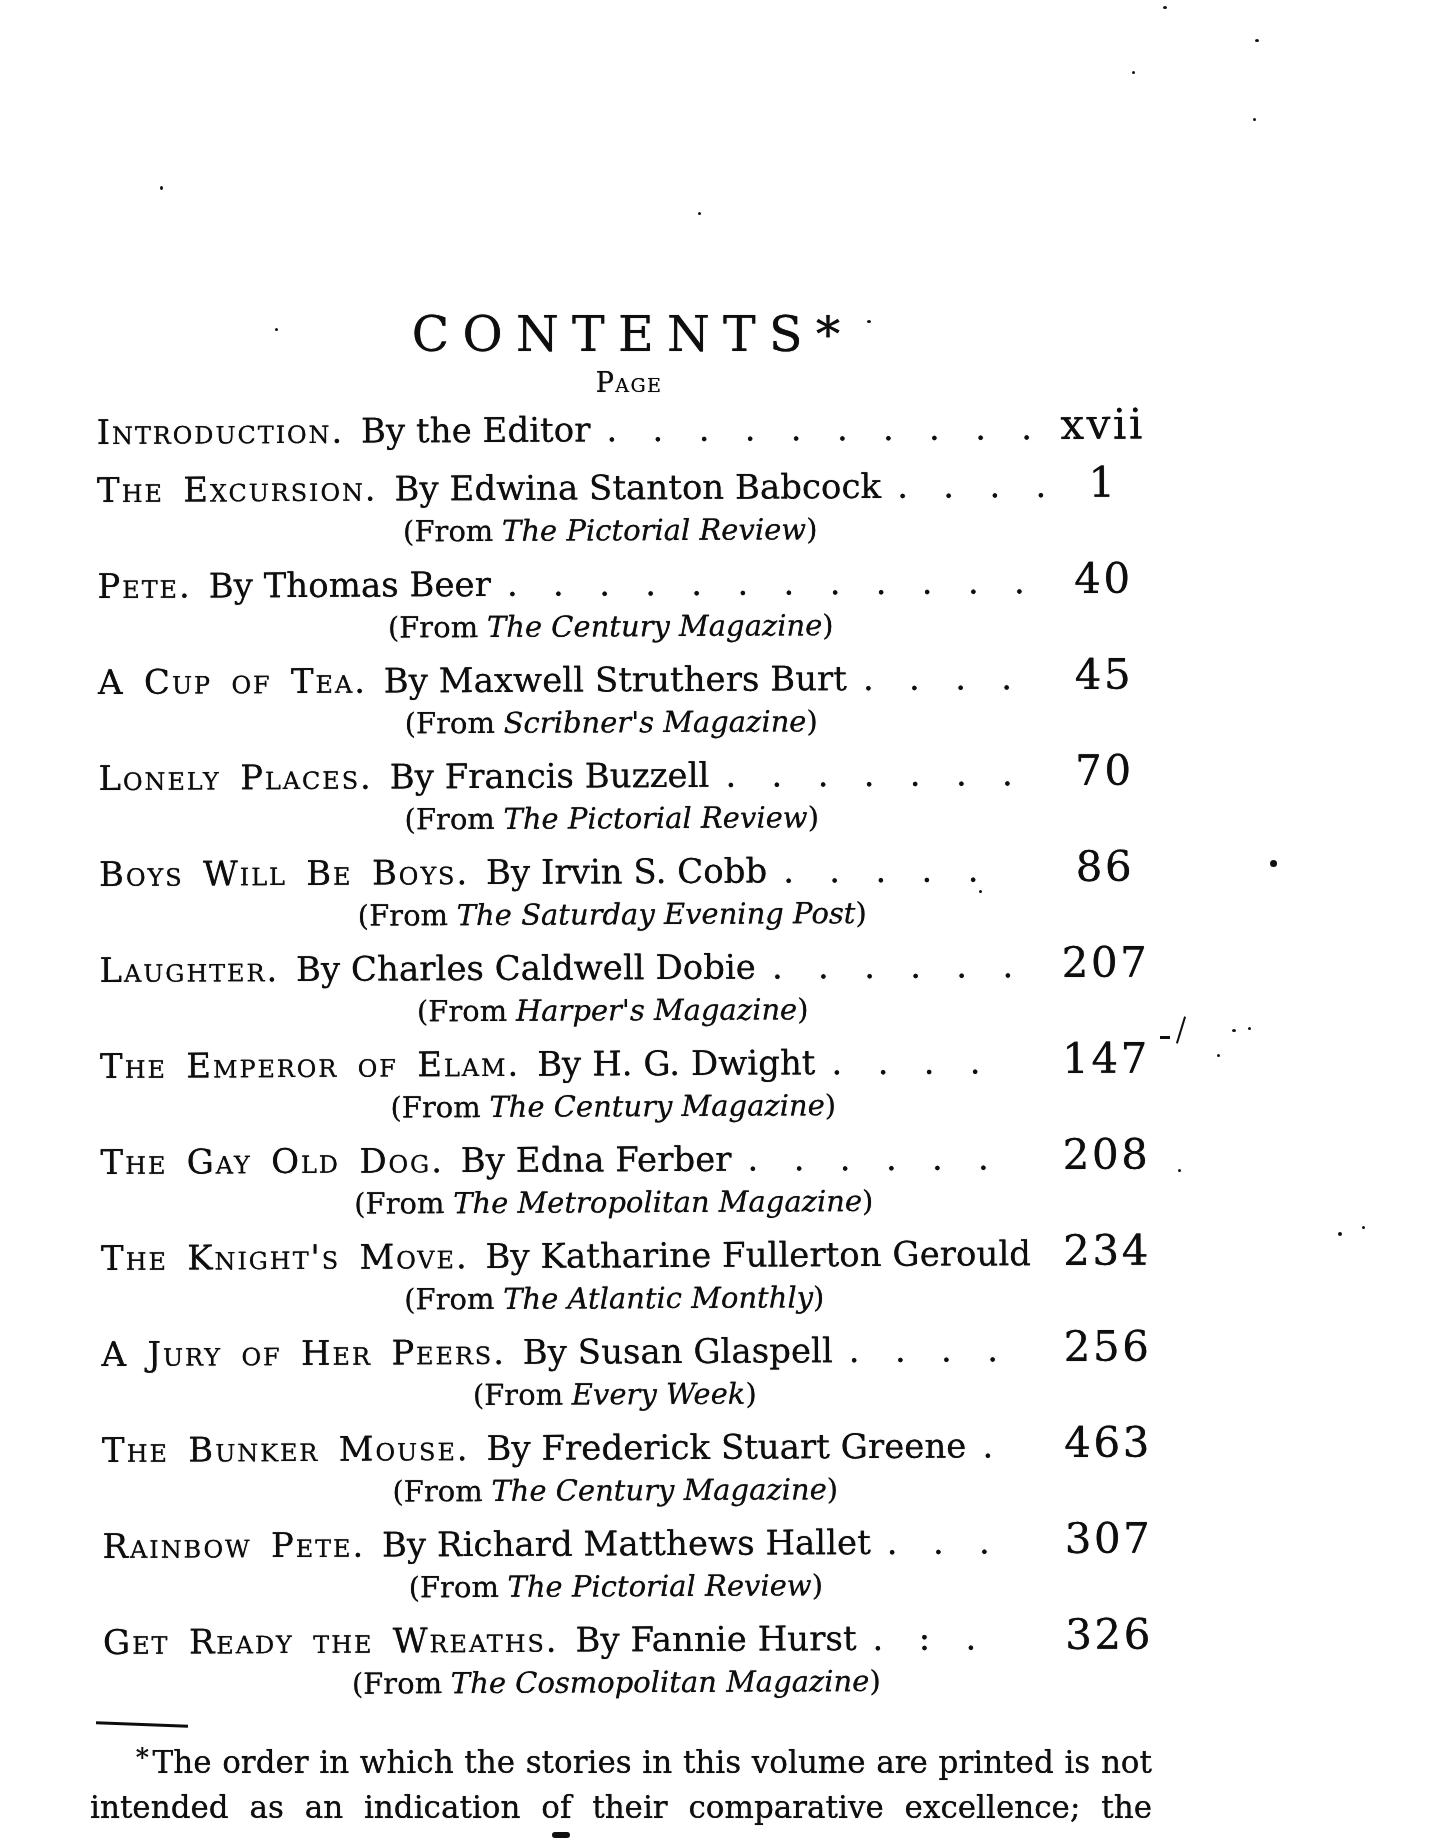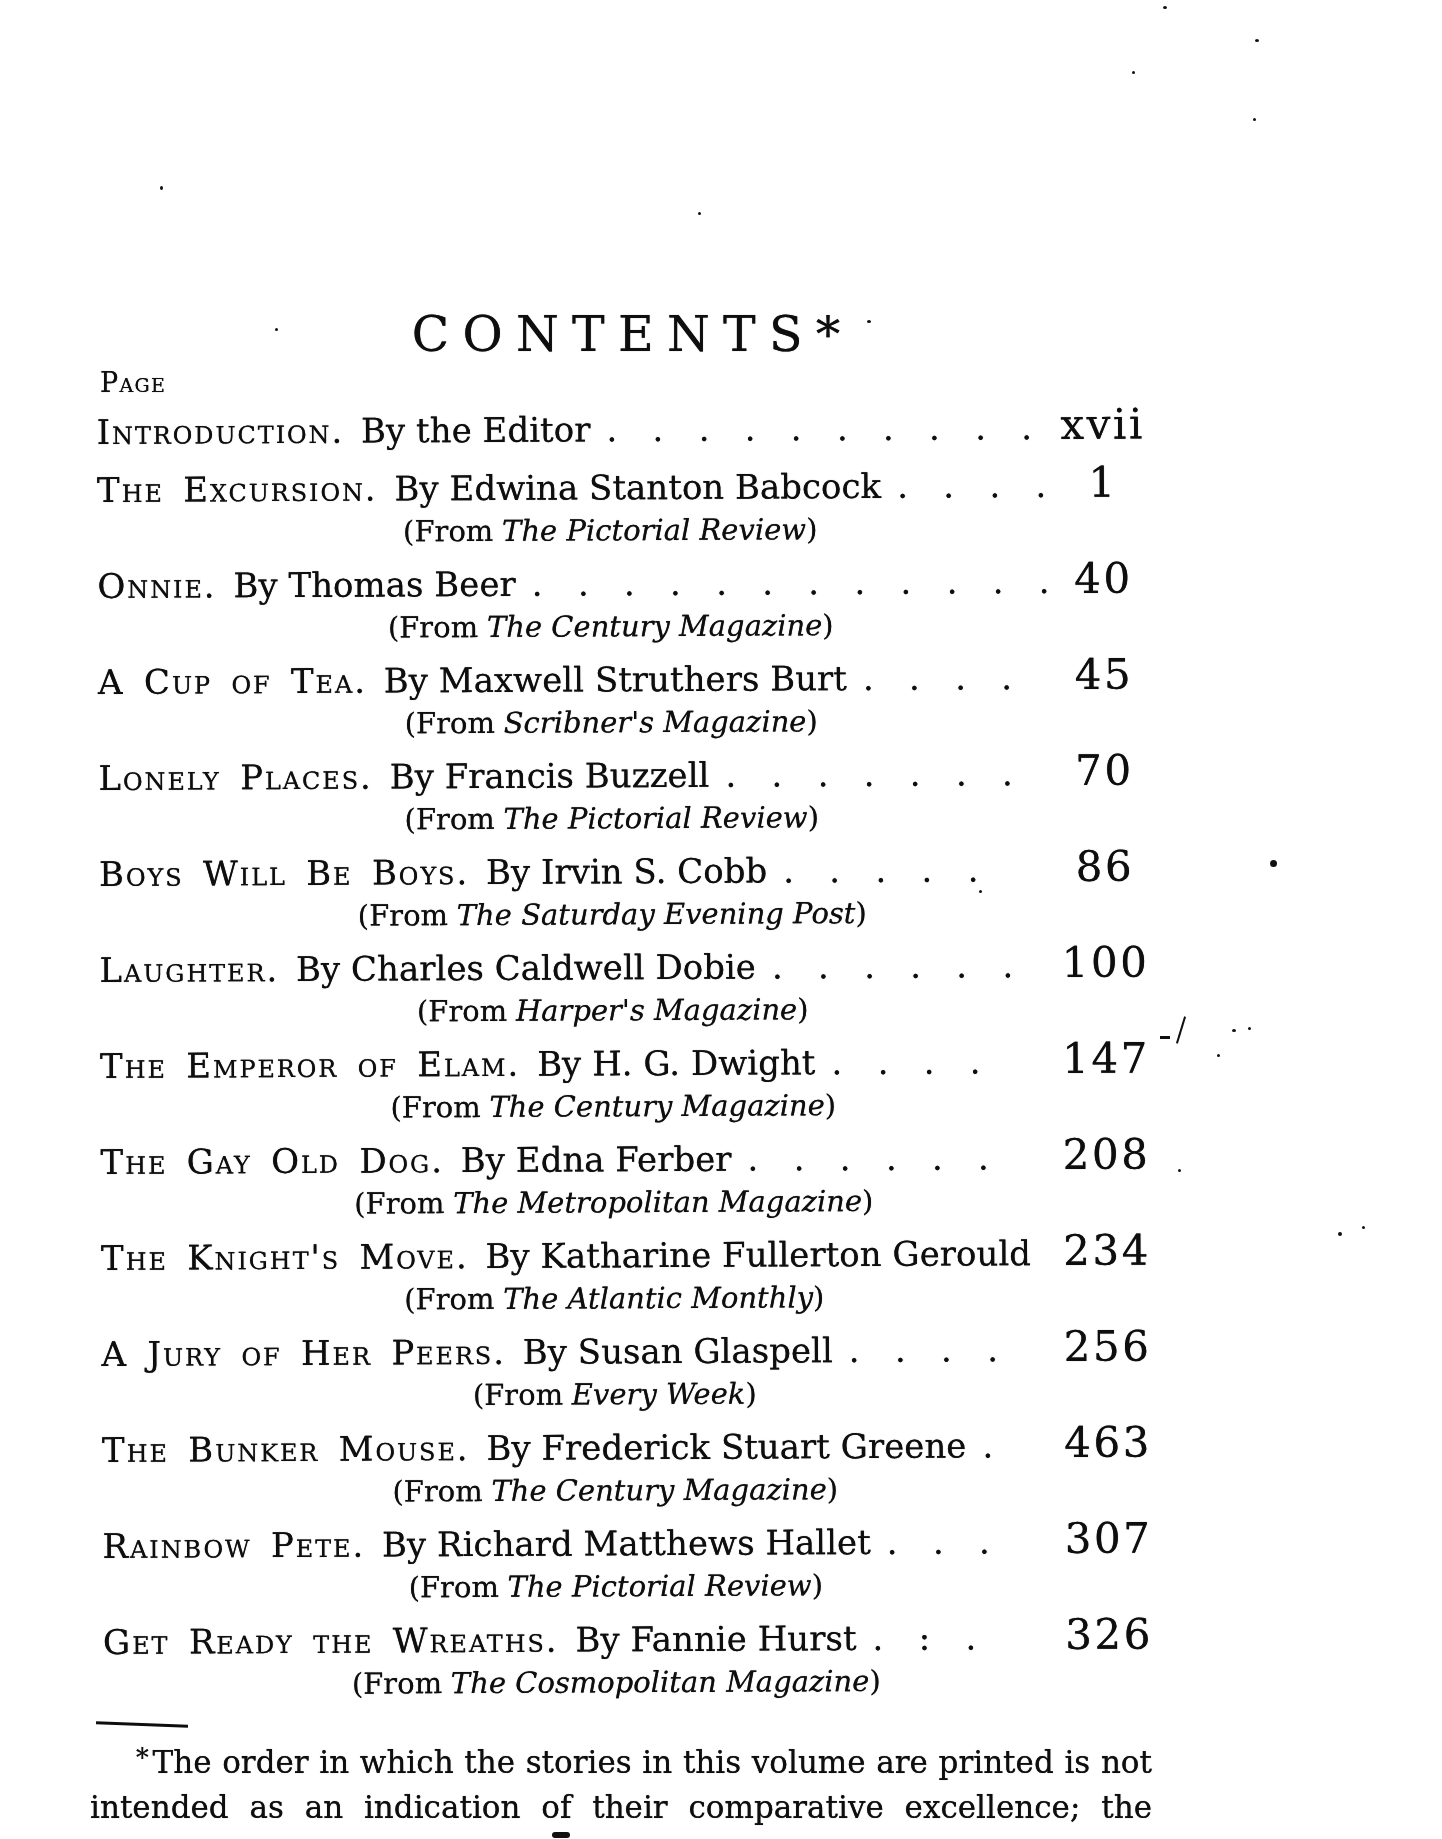--- a/index.html
+++ b/index.html
@@ -17,21 +17,21 @@
   }
   .doc-title {
     margin: 0; padding-top: 306px;
     text-align: center;
     font-size: 49px; font-weight: normal;
     letter-spacing: 0.27em;
     text-indent: 0.27em; 
     white-space: nowrap;
   }
   .page-col-header {
-    text-align: left;
+    text-align: center;
     margin-top: 4px; margin-right: -6px;
     font-size: 27px;
     font-variant: small-caps;
     letter-spacing: 0.05em;
   }
   .toc-list {
     margin-top: 10px;
     transform: rotate(-0.3deg);
     transform-origin: 0 50%;
   }
@@ -115,21 +115,21 @@
           <span class="dots">. . . .</span>
           <span class="pnum">1</span>
         </div>
         <div class="srcline">
           <span>(From</span><i class="src">The Pictorial Review</i><span>)</span>
         </div>
       </div>
 
       <div class="entry">
         <div class="row">
-          <span class="sc">Onnie.</span>
+          <span class="sc">Pete.</span>
           <span class="byline">By Thomas Beer</span>
           <span class="dots">. . . . . . . . . . . .</span>
           <span class="pnum">40</span>
         </div>
         <div class="srcline">
           <span>(From</span><i class="src">The Century Magazine</i><span>)</span>
         </div>
       </div>
 
       <div class="entry">
@@ -166,21 +166,21 @@
         <div class="srcline">
           <span>(From</span><i class="src">The Saturday Evening Post</i><span>)</span>
         </div>
       </div>
 
       <div class="entry">
         <div class="row">
           <span class="sc">Laughter.</span>
           <span class="byline">By Charles Caldwell Dobie</span>
           <span class="dots">. . . . . .</span>
-          <span class="pnum">100</span>
+          <span class="pnum">207</span>
         </div>
         <div class="srcline">
           <span>(From</span><i class="src">Harper's Magazine</i><span>)</span>
         </div>
       </div>
 
       <div class="entry">
         <div class="row">
           <span class="sc">The Emperor of Elam.</span>
           <span class="byline">By H. G. Dwight</span>

